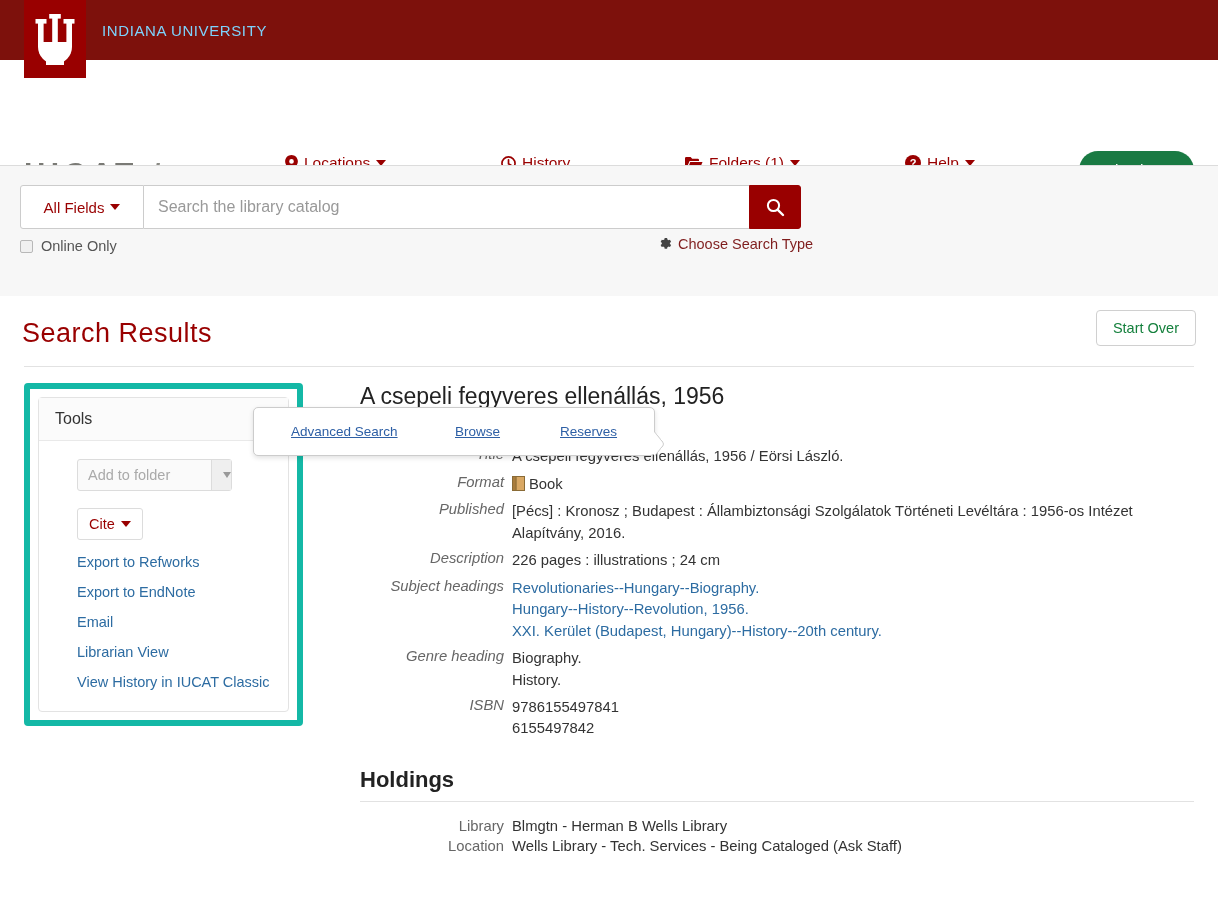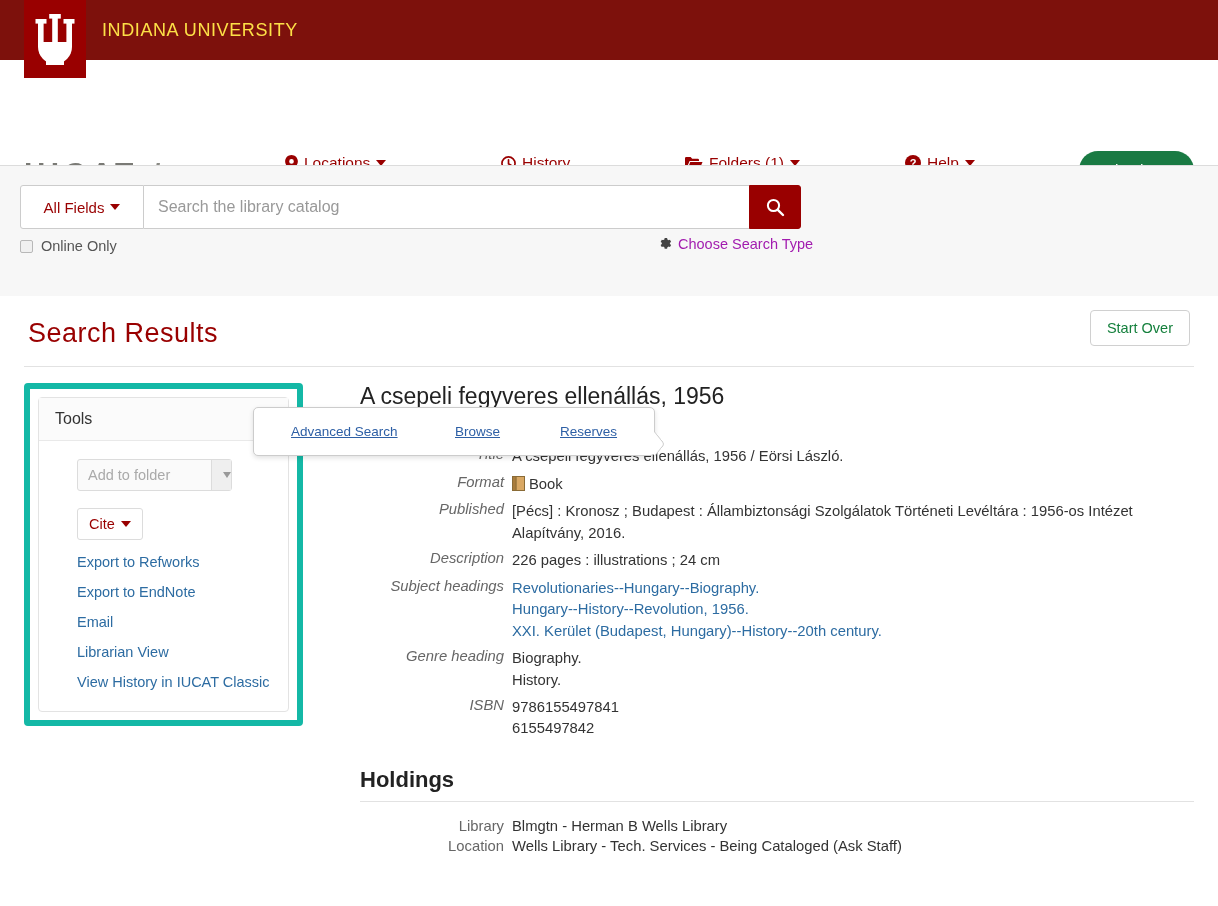--- a/index.html
+++ b/index.html
@@ -26,22 +26,22 @@
     background: #990000;
     display: flex;
     align-items: center;
     justify-content: center;
     z-index: 5;
   }
   .iu-trident { display: block; }
   .iu-title {
     position: absolute;
     left: 102px;
-    color: #fde047;
-    font-size: 18px;
+    color: #7dd3fc;
+    font-size: 15px;
     letter-spacing: 0.6px;
     font-weight: 400;
   }
 
   
   .nav-row {
     position: relative;
     height: 105px;
     background: #ffffff;
   }
@@ -175,21 +175,21 @@
     width: 13px; height: 13px;
     border: 1px solid #b8b8b8;
     background: #f0f0f0;
     margin-right: 8px;
     border-radius: 2px;
   }
   .choose-type {
     position: absolute;
     left: 658px; top: 70px;
     font-size: 14.5px;
-    color: #a21caf;
+    color: #7f1d1d;
     display: flex;
     align-items: center;
     cursor: pointer;
   }
   .choose-type .ico { margin-right: 6px; display: inline-flex; }
 
   .popup {
     position: absolute;
     left: 253px; top: 241px;
     width: 402px;
@@ -219,21 +219,21 @@
     background: #ffffff;
     border-right: 1px solid #cccccc;
     border-bottom: 1px solid #cccccc;
     transform: rotate(-45deg) skew(-6deg,-6deg);
     border-bottom-right-radius: 4px;
   }
 
   
   .results-head {
     position: relative;
-    margin: 0 28px;
+    margin: 0 22px;
     padding-top: 22px;
     height: 60px;
   }
   .results-title {
     font-size: 27px;
     color: #990000;
     font-weight: 400;
     letter-spacing: 0.5px;
     margin: 0;
   }

